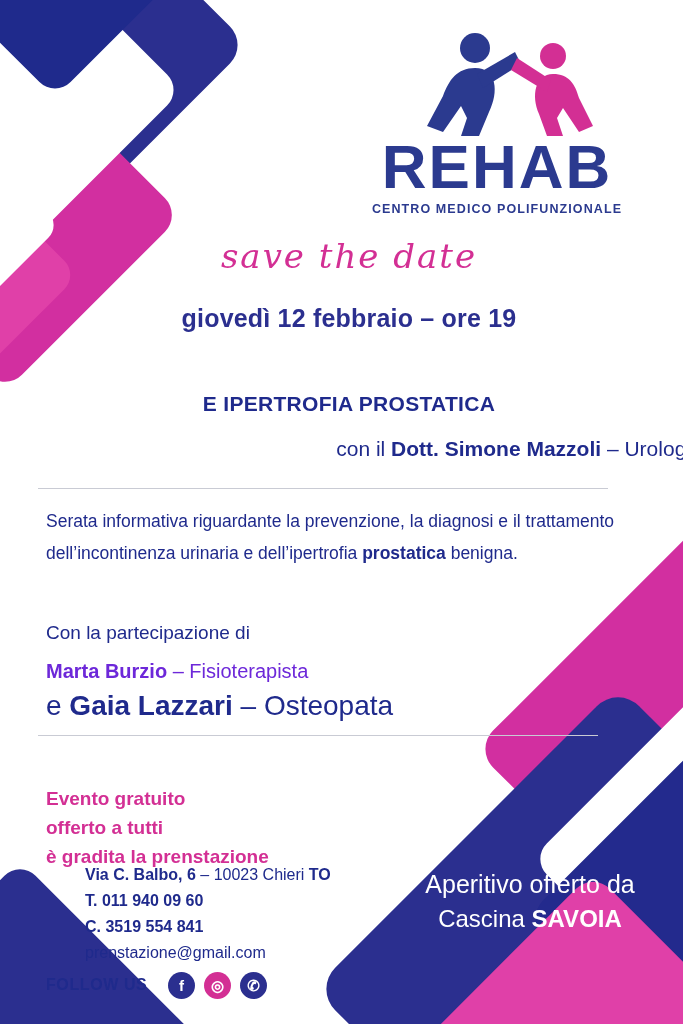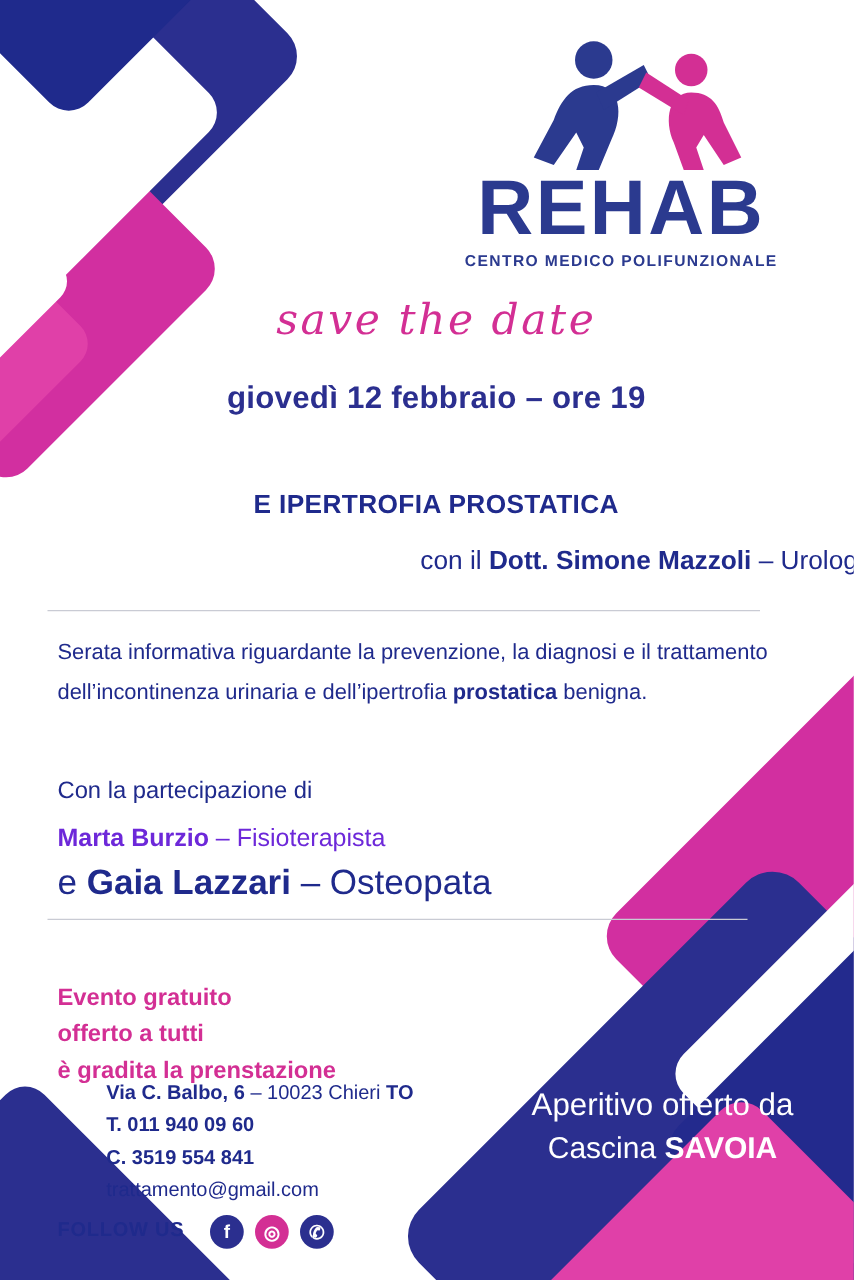--- a/index.html
+++ b/index.html
@@ -283,21 +283,21 @@
       <div>offerto a tutti</div>
       <div>è gradita la prenstazione</div>
     </div>
 
     <div class="contact">
       <div>
         <b>Via C. Balbo, 6</b><span class="thin"> – 10023 Chieri </span><b>TO</b>
       </div>
       <div><b>T. 011 940 09 60</b></div>
       <div><b>C. 3519 554 841</b></div>
-      <div class="thin">trattamento@gmail.com</div>
+      <div class="thin">prenstazione@gmail.com</div>
     </div>
 
     <div class="follow">FOLLOW US</div>
     <div class="social">
       <div class="soc fb">f</div>
       <div class="soc ig">◎</div>
       <div class="soc wa">✆</div>
     </div>
 
     <div class="aperitivo">

